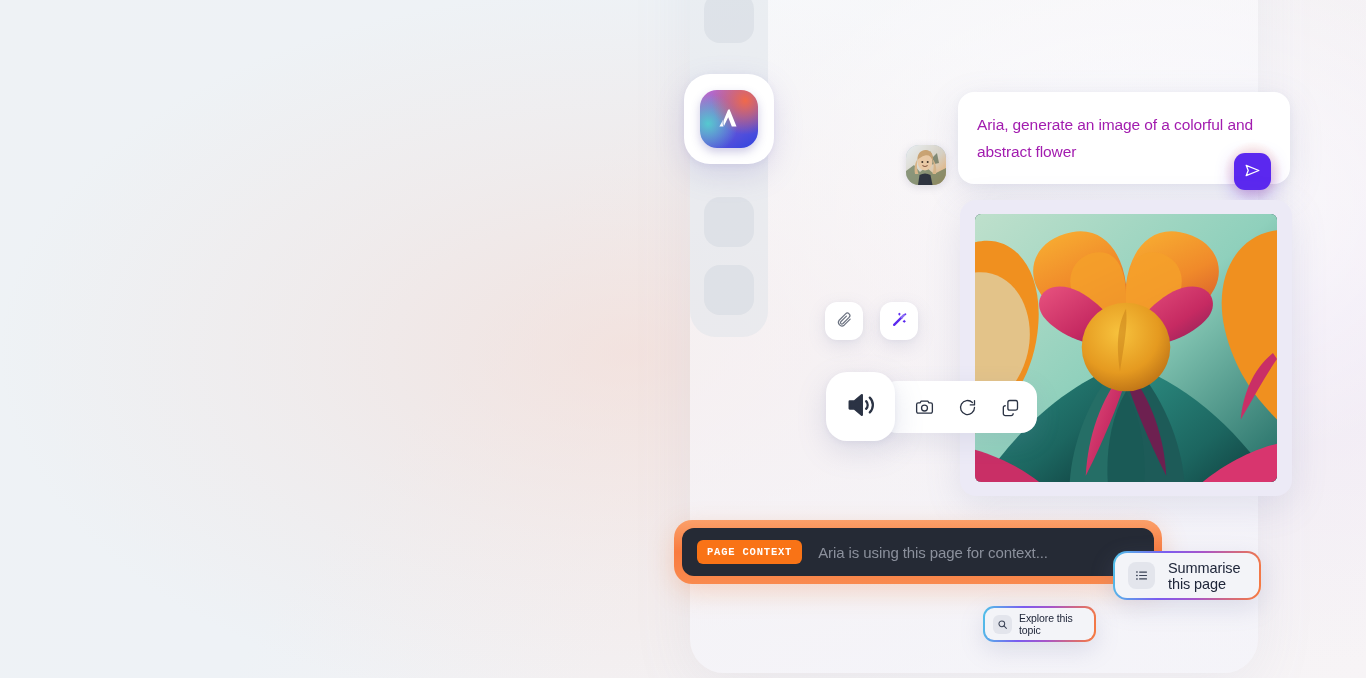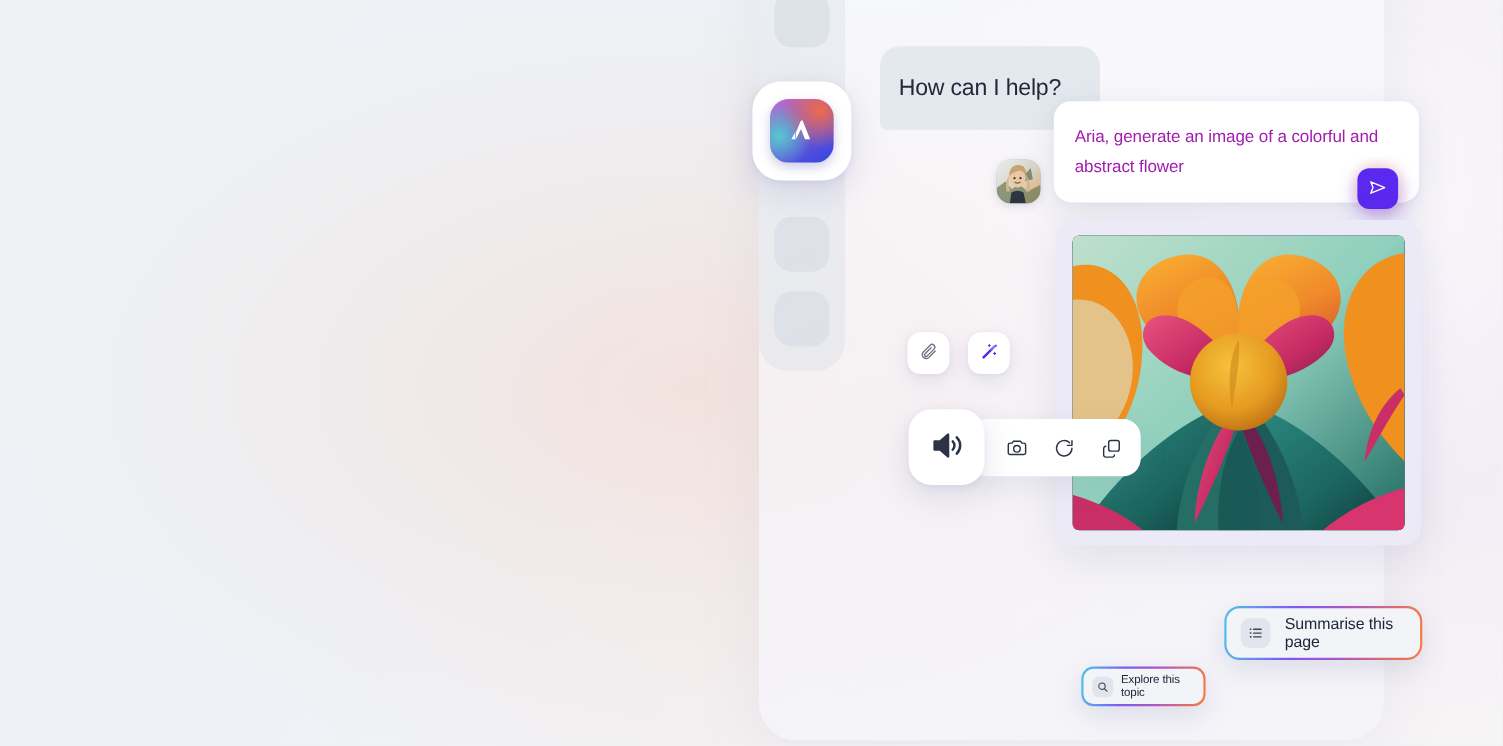--- a/index.html
+++ b/index.html
@@ -307,21 +307,21 @@
     display: flex;
     align-items: center;
     justify-content: center;
     flex: none;
   }
   .chip-label {
     color: #20273a;
     letter-spacing: -0.1px;
   }
 
-  .chip-summarise { left: 1113px; top: 551px; width: 180px; height: 49px; }
+  .chip-summarise { left: 1113px; top: 551px; width: 148px; height: 49px; }
   .chip-summarise .chip-inner { gap: 13px; padding-left: 13px; }
   .chip-summarise .chip-icon-box { width: 27px; height: 27px; }
   .chip-summarise .chip-label { font-size: 14.5px; }
 
   .chip-explore { left: 983px; top: 606px; width: 113px; height: 36px; border-radius: 11px; }
   .chip-explore .chip-inner { gap: 7px; padding-left: 8px; border-radius: 9px; }
   .chip-explore .chip-icon-box { width: 19px; height: 19px; border-radius: 6px; }
   .chip-explore .chip-label { font-size: 10.5px; }
 </style>
 </head>
@@ -339,23 +339,20 @@
 
   <div class="aria-logo-tile">
     <div class="aria-mark">
       <svg width="34" height="34" viewBox="0 0 34 34" aria-hidden="true">
         <path d="M17.6 7.5 L24.5 24.5 L19.8 24.5 L16.2 15.2 L12.0 24.0 C11.2 22.0 11.0 19.0 12.4 16.4 L15.4 9.2 C15.8 8.0 16.9 7.0 17.6 7.5 Z" fill="#ffffff"></path>
         <path d="M11.4 17.2 C10.2 20.0 10.6 22.6 11.6 24.6 L7.4 24.6 Z" fill="#ffffff" opacity="0.95"></path>
       </svg>
     </div>
   </div>
 
-  <div class="greeting-bubble">
-    <span class="greeting-text">How can I help?</span>
-  </div>
 
   <div class="avatar">
     <svg width="40" height="40" viewBox="0 0 40 40" aria-hidden="true">
       <defs>
         <linearGradient id="skyg" x1="0" y1="0" x2="1" y2="1">
           <stop offset="0%" stop-color="#e8eef2"></stop>
           <stop offset="55%" stop-color="#d8d2c4"></stop>
           <stop offset="100%" stop-color="#f0a85c"></stop>
         </linearGradient>
       </defs>
@@ -493,20 +490,26 @@
   <button class="speak-btn">
     <span>
       <svg width="34" height="34" viewBox="0 0 24 24" fill="none" stroke="#2b3344" stroke-width="1.6" stroke-linecap="round" stroke-linejoin="round">
         <path d="M4 9.5 h3.4 L12.6 5 v14 L7.4 14.5 H4 Z" fill="#2b3344"></path>
         <path d="M15.6 9.3 a3.8 3.8 0 0 1 0 5.4"></path>
         <path d="M18.2 6.8 a7.3 7.3 0 0 1 0 10.4"></path>
       </svg>
     </span>
   </button>
 
+  <div class="context-wrap">
+    <div class="context-inner">
+      <span class="context-badge">PAGE CONTEXT</span>
+      <span class="context-placeholder">Aria is using this page for context...</span>
+    </div>
+  </div>
 
   <div class="chip chip-summarise">
     <div class="chip-inner">
       <span class="chip-icon-box">
         <svg width="15" height="15" viewBox="0 0 24 24" fill="none" stroke="#3c4457" stroke-width="1.9" stroke-linecap="round">
           <path d="M9 6.5 h11 M9 12 h11 M9 17.5 h11"></path>
           <path d="M4.4 6.5 h0.6 M4.4 12 h0.6 M4.4 17.5 h0.6" stroke-width="2.4"></path>
         </svg>
       </span>
       <span class="chip-label">Summarise this page</span>

